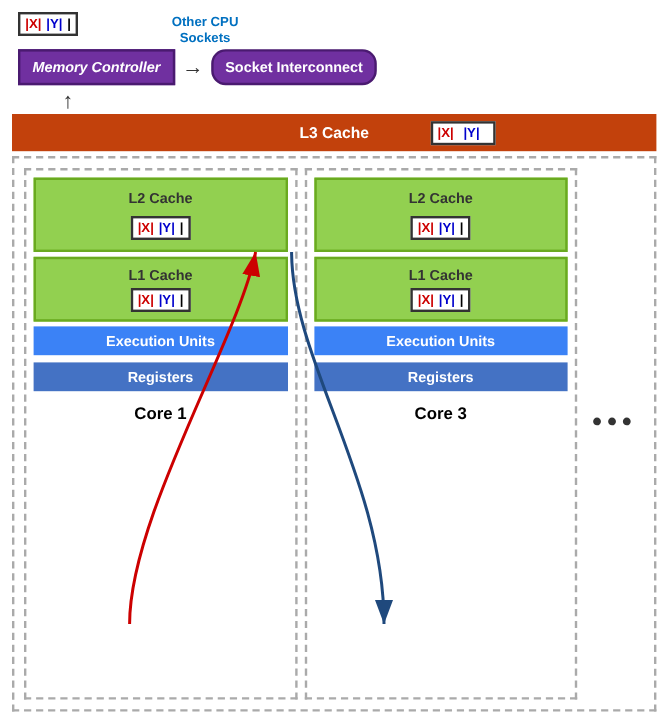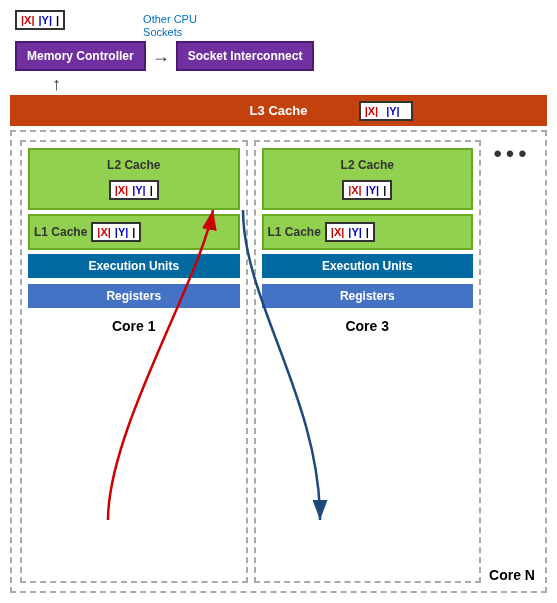--- a/index.html
+++ b/index.html
@@ -29,21 +29,22 @@
       background: #fff;
       padding: 2px 4px;
       font-size: 11px;
       font-weight: bold;
       gap: 4px;
     }
 
     .top-label {
       font-size: 12px;
       color: #0070c0;
-      font-weight: normal;
+      font-weight: bold;
+      text-align: center;
       margin-top: 3px;
     }
 
     
     .purple-box {
       background: #7030a0;
       color: #fff;
       border: 2px solid #4a1a70;
       padding: 6px 10px;
       text-align: center;
@@ -99,33 +100,33 @@
       align-items: center;
       gap: 8px;
     }
 
     .l1-cache-block {
       background: #92d050;
       border: 2px solid #6aaa20;
       width: 100%;
       padding: 6px 4px;
       display: flex;
-      flex-direction: row;
+      flex-direction: column;
       align-items: center;
       gap: 4px;
     }
 
     .cache-label {
       font-size: 12px;
       font-weight: bold;
       color: #333;
     }
 
     .exec-box {
-      background: #0369a1;
+      background: #3b82f6;
       color: #fff;
       text-align: center;
       font-size: 12px;
       font-weight: bold;
       padding: 5px 8px;
       width: 100%;
     }
 
     .core-title {
       font-size: 14px;
@@ -183,27 +184,27 @@
       </div>
 
       <div style="width:50px;"></div>
 
       <div style="display:flex; flex-direction:column; align-items:center; margin-left:20px;">
         <div class="top-label" style="font-size:11px; color:#0070c0; line-height:1.2;">Other CPU<br>Sockets</div>
       </div>
     </div>
 
     <div style="display:flex; align-items:center; margin-bottom:4px; padding-left:5px;">
-      <div class="purple-box" style="min-width:90px; font-size:12px;">
+      <div class="purple-box" style="min-width:90px; font-size:12px;font-style:italic;">
         <span>Memory
 Controller</span>
       </div>
 
       <div style="font-size:18px; margin:0 6px; color:#333;">→</div>
-      <div class="purple-box" style="min-width:90px; font-size:12px;">
+      <div class="purple-box" style="min-width:90px; font-size:12px;border-radius:12px;">
         <span>Socket
 Interconnect</span>
       </div>
     </div>
 
     <div style="padding-left:42px; margin-bottom:2px;">
       <div style="font-size:18px; color:#333; line-height:1;">↑</div>
     </div>
 
     <div class="l3-bar" style="position:relative; margin-bottom:4px;">
@@ -275,21 +276,20 @@
 
         <div class="exec-box" style="background:#4472c4; margin-top:2px;">
           <span>Registers</span>
         </div>
 
         <div class="core-title">Core 3</div>
       </div>
 
       <div class="dots-col">
         <div class="dots-text" style="margin-bottom:20px;">•••</div>
-        <div class="core-title" style="margin-top:auto; padding-top:300px;">Core N</div>
       </div>
 
     </div>
   </div>
 
   <svg class="svg-overlay" xmlns="http://www.w3.org/2000/svg">
 
     <defs>
       <marker id="arrowhead-red" markerWidth="8" markerHeight="6" refX="8" refY="3" orient="auto">
         <polygon points="0 0, 8 3, 0 6" fill="#cc0000"></polygon>

